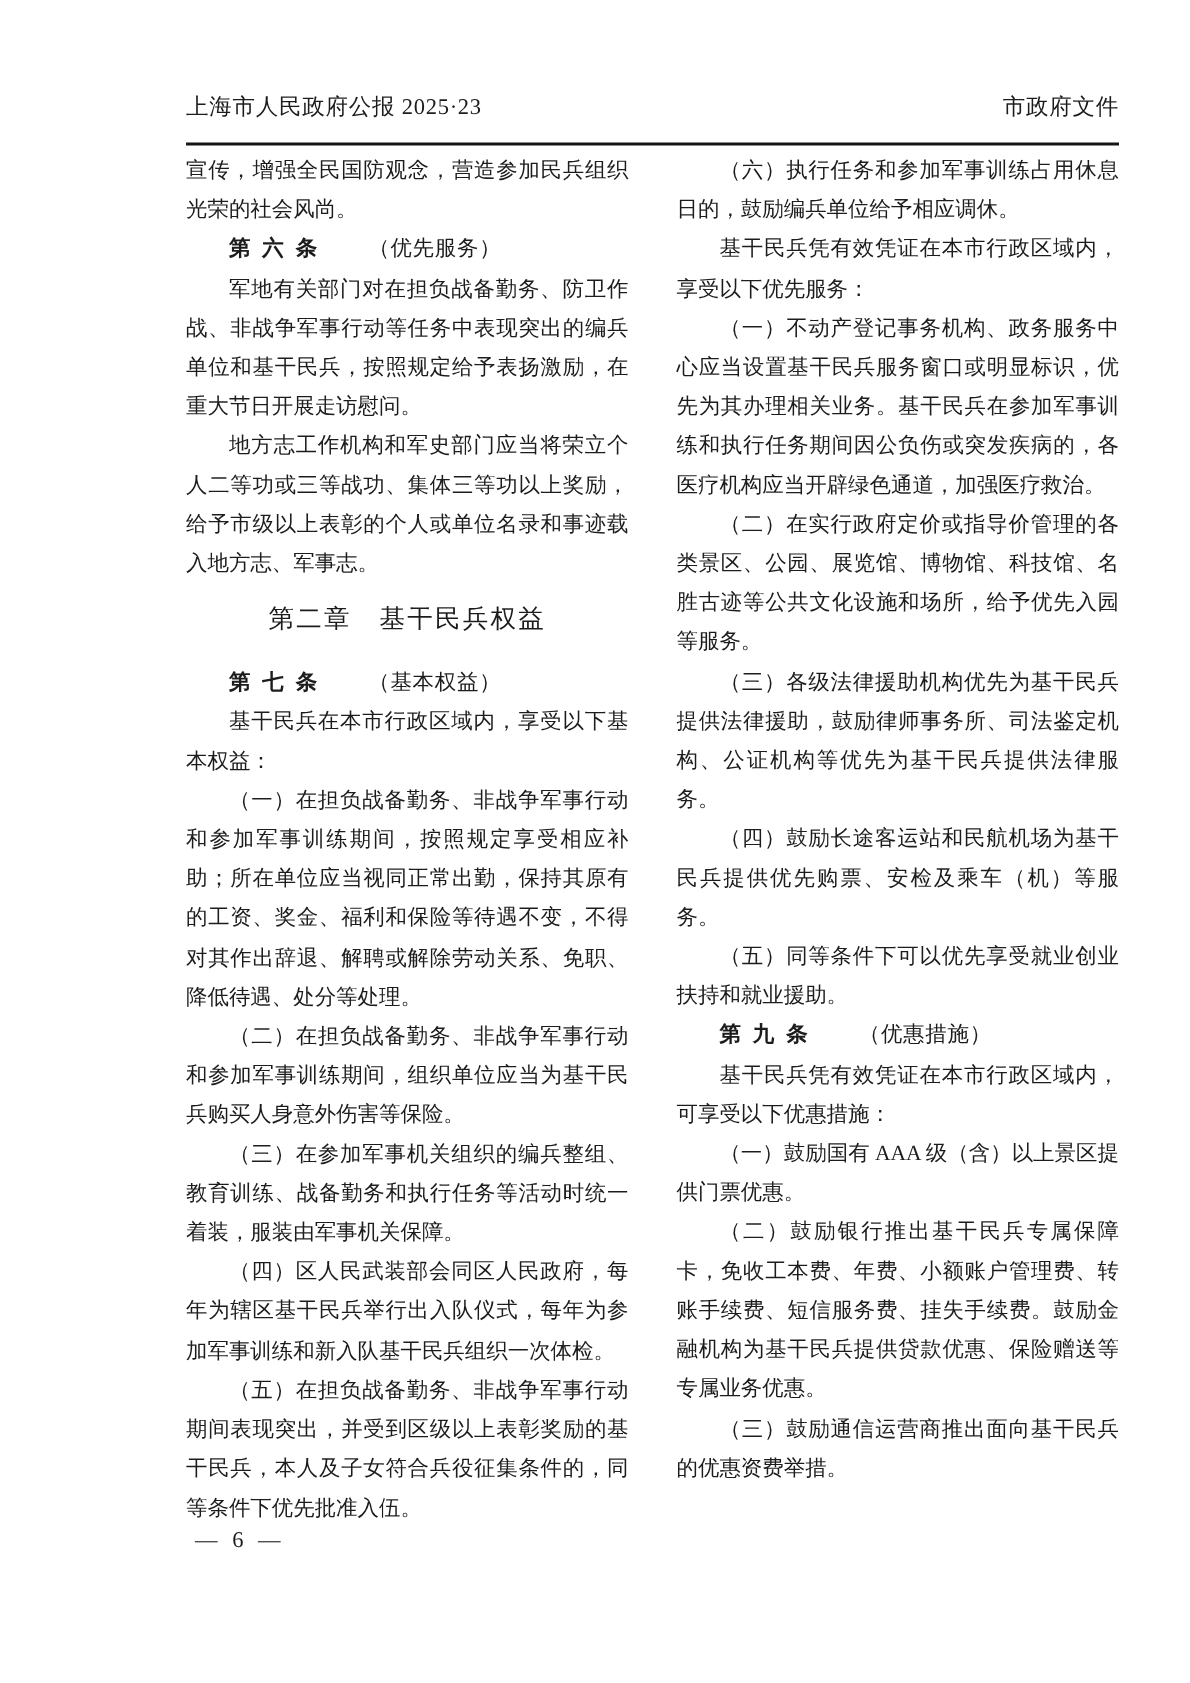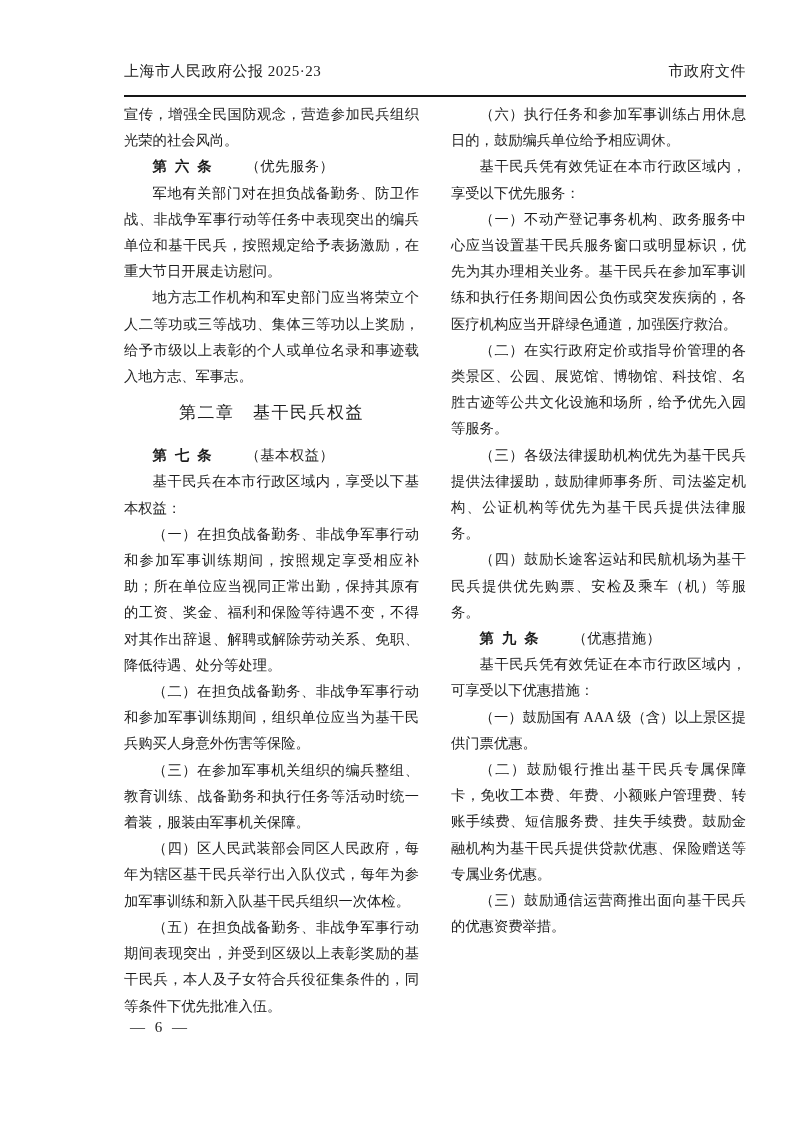--- a/index.html
+++ b/index.html
@@ -101,20 +101,21 @@
         <p class="para">（四）区人民武装部会同区人民政府，每年为辖区基干民兵举行出入队仪式，每年为参加军事训练和新入队基干民兵组织一次体检。</p>
         <p class="para">（五）在担负战备勤务、非战争军事行动期间表现突出，并受到区级以上表彰奖励的基干民兵，本人及子女符合兵役征集条件的，同等条件下优先批准入伍。</p>
       </div>
     <div class="col" id="col-right">
         <p class="para">（六）执行任务和参加军事训练占用休息日的，鼓励编兵单位给予相应调休。</p>
         <p class="para">基干民兵凭有效凭证在本市行政区域内，享受以下优先服务：</p>
         <p class="para">（一）不动产登记事务机构、政务服务中心应当设置基干民兵服务窗口或明显标识，优先为其办理相关业务。基干民兵在参加军事训练和执行任务期间因公负伤或突发疾病的，各医疗机构应当开辟绿色通道，加强医疗救治。</p>
         <p class="para">（二）在实行政府定价或指导价管理的各类景区、公园、展览馆、博物馆、科技馆、名胜古迹等公共文化设施和场所，给予优先入园等服务。</p>
         <p class="para">（三）各级法律援助机构优先为基干民兵提供法律援助，鼓励律师事务所、司法鉴定机构、公证机构等优先为基干民兵提供法律服务。</p>
         <p class="para">（四）鼓励长途客运站和民航机场为基干民兵提供优先购票、安检及乘车（机）等服务。</p>
+        <p class="para">（五）同等条件下可以优先享受就业创业扶持和就业援助。</p>
         <p class="para"><span class="article-num">第九条</span><span class="article-title">（优惠措施）</span></p>
         <p class="para">基干民兵凭有效凭证在本市行政区域内，可享受以下优惠措施：</p>
         <p class="para">（一）鼓励国有 AAA 级（含）以上景区提供门票优惠。</p>
         <p class="para">（二）鼓励银行推出基干民兵专属保障卡，免收工本费、年费、小额账户管理费、转账手续费、短信服务费、挂失手续费。鼓励金融机构为基干民兵提供贷款优惠、保险赠送等专属业务优惠。</p>
         <p class="para">（三）鼓励通信运营商推出面向基干民兵的优惠资费举措。</p>
       </div>
   </div>
 
   <div class="page-number">— 6 —</div>
 

